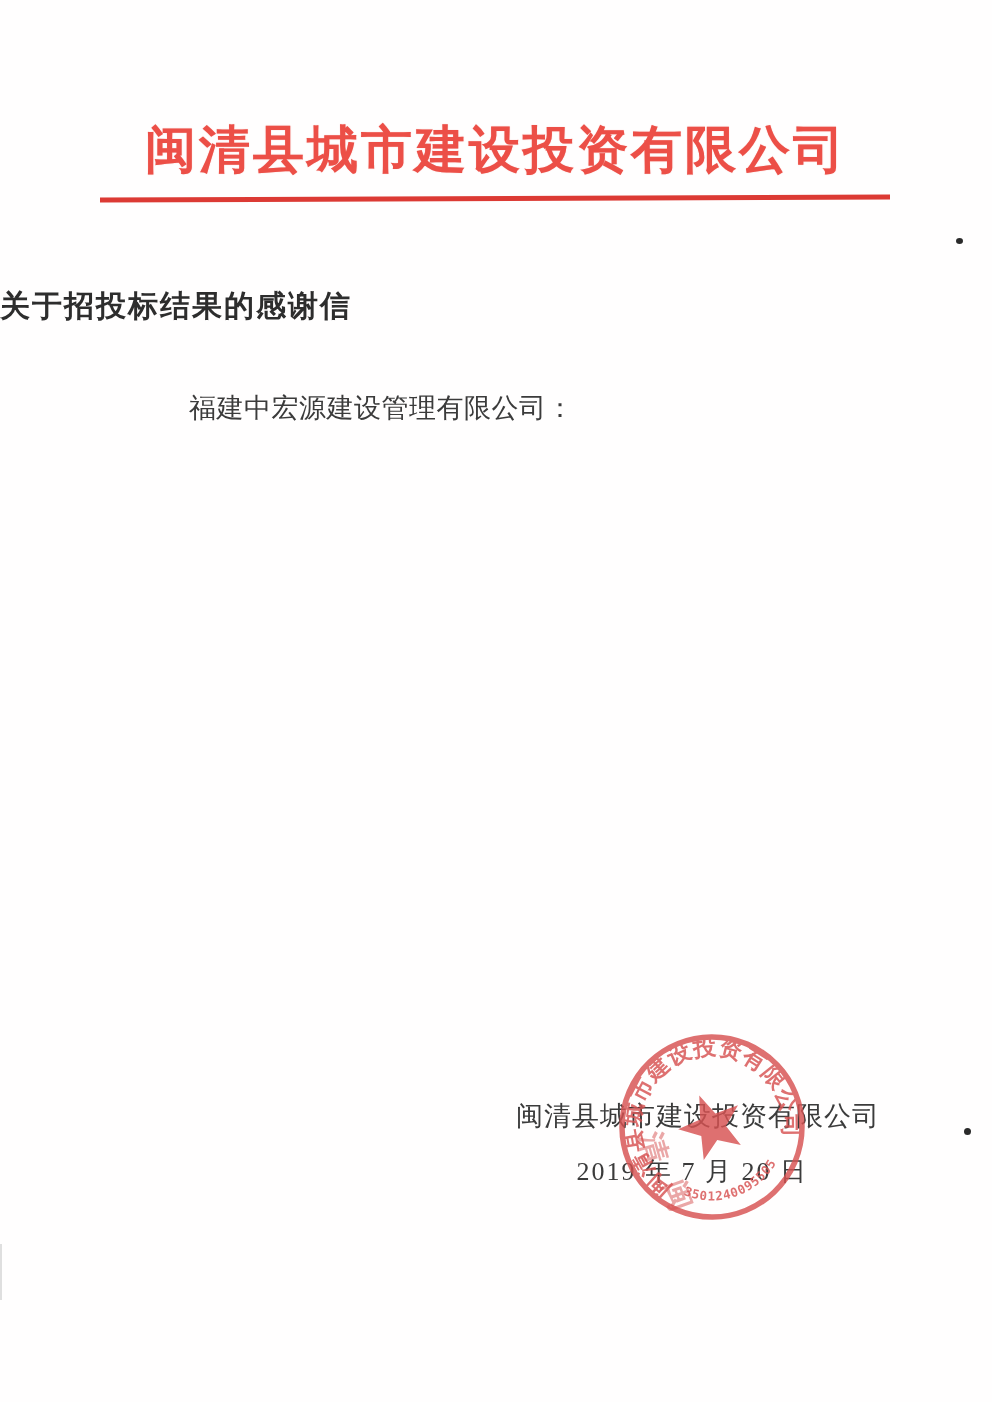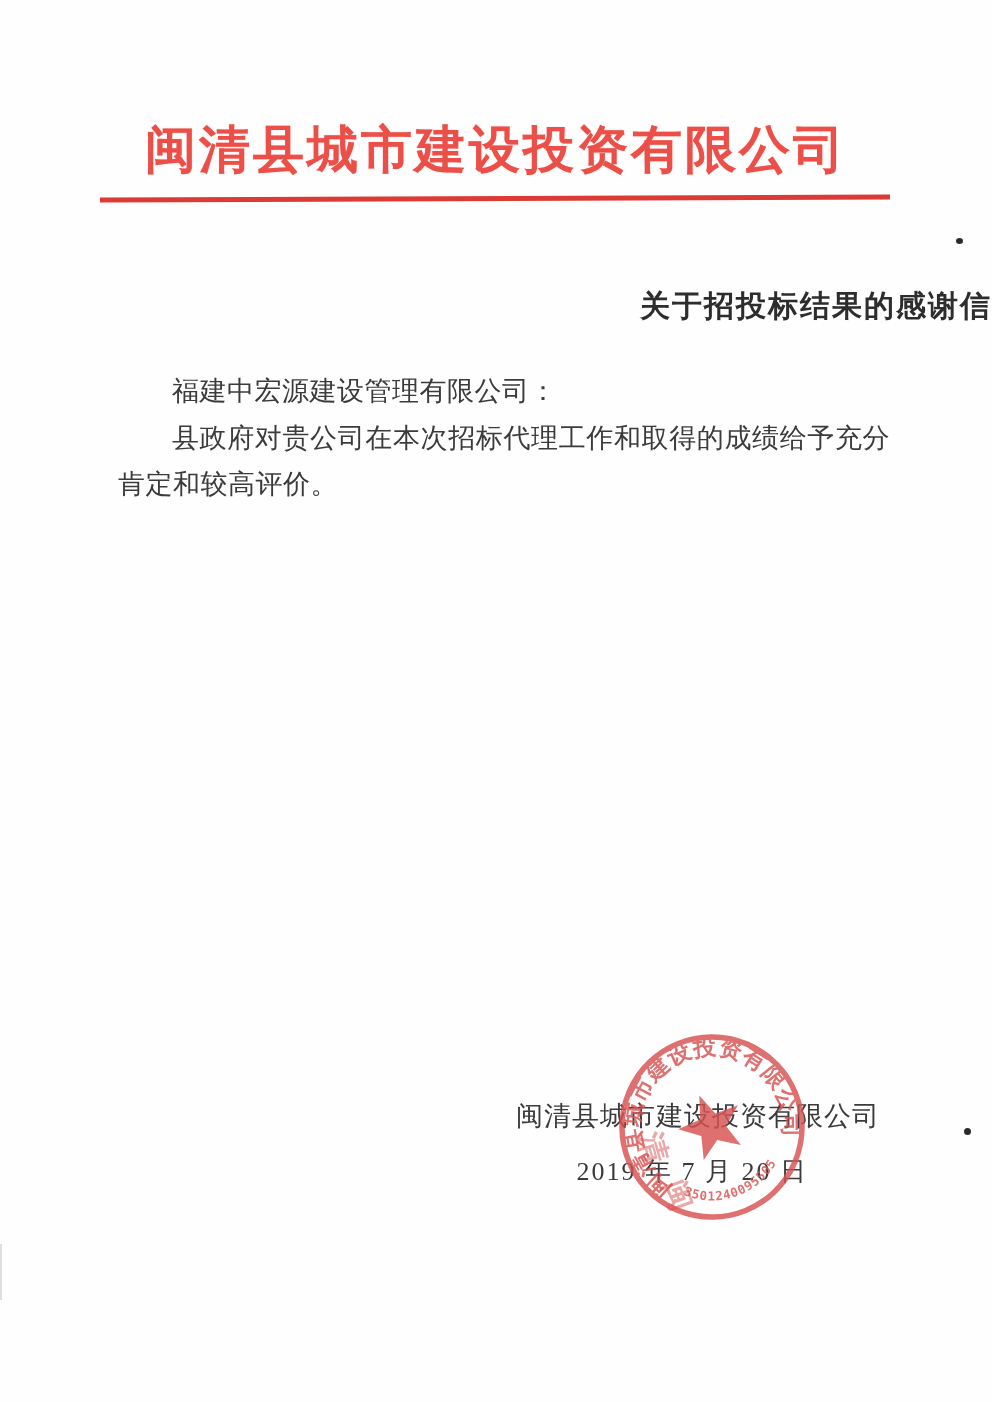--- a/index.html
+++ b/index.html
@@ -24,35 +24,35 @@
   }
   .letterhead-rule{
     position:absolute;top:196px;left:100px;width:790px;height:5px;
     background:#dc3a34;
     transform:rotate(-0.22deg);
   }
 
   
   .doc-title{
     position:absolute;top:286px;left:0;width:100%;
-    text-align:right;
+    text-align:left;
     font-size:30px;font-weight:600;letter-spacing:2px;
     color:#2d2d2d;
     font-family:"Liberation Sans","DejaVu Sans",sans-serif;
   }
 
   
   .letter-body{
     position:absolute;top:368px;left:118px;width:772px;
     font-size:27px;line-height:46.5px;
     letter-spacing:0.5px;
     color:#3b3b3b;
     text-align:justify;
   }
-  .letter-body p{margin:0;text-indent:2em;}
+  .letter-body p{margin:17px;text-indent:2em;}
   .salutation{margin:0;text-indent:0;}
 
   
   .sign-company{
     position:absolute;top:1098px;right:112px;
     font-size:27px;letter-spacing:1px;color:#3b3b3b;
   }
   .sign-date{
     position:absolute;top:1154px;right:184px;
     font-size:26px;letter-spacing:2px;color:#3b3b3b;
@@ -97,21 +97,20 @@
 
 <div class="page">
 
   <div class="letterhead-name">闽清县城市建设投资有限公司</div>
   <div class="letterhead-rule"></div>
 
   <div class="doc-title">关于招投标结果的感谢信</div>
 
   <div class="letter-body">
     <p class="salutation">福建中宏源建设管理有限公司：</p>
-    <p>县政府对贵公司在本次招标代理工作和取得的成绩给予充分肯定和较高评价。</p>
   </div>
 
   <div class="sign-company">闽清县城市建设投资有限公司</div>
   <div class="sign-date">2019 年 7 月 20 日</div>
 
   <div class="seal-wrap">
     <svg class="seal-svg" viewBox="-100 -100 200 200" xmlns="http://www.w3.org/2000/svg">
       <defs>
         <path id="sealTopArc" d="M -59 41 A 72 72 0 1 1 59 41" fill="none"></path>
         <path id="sealBottomArc" d="M -52 52 A 74 74 0 0 0 52 52" fill="none"></path>

